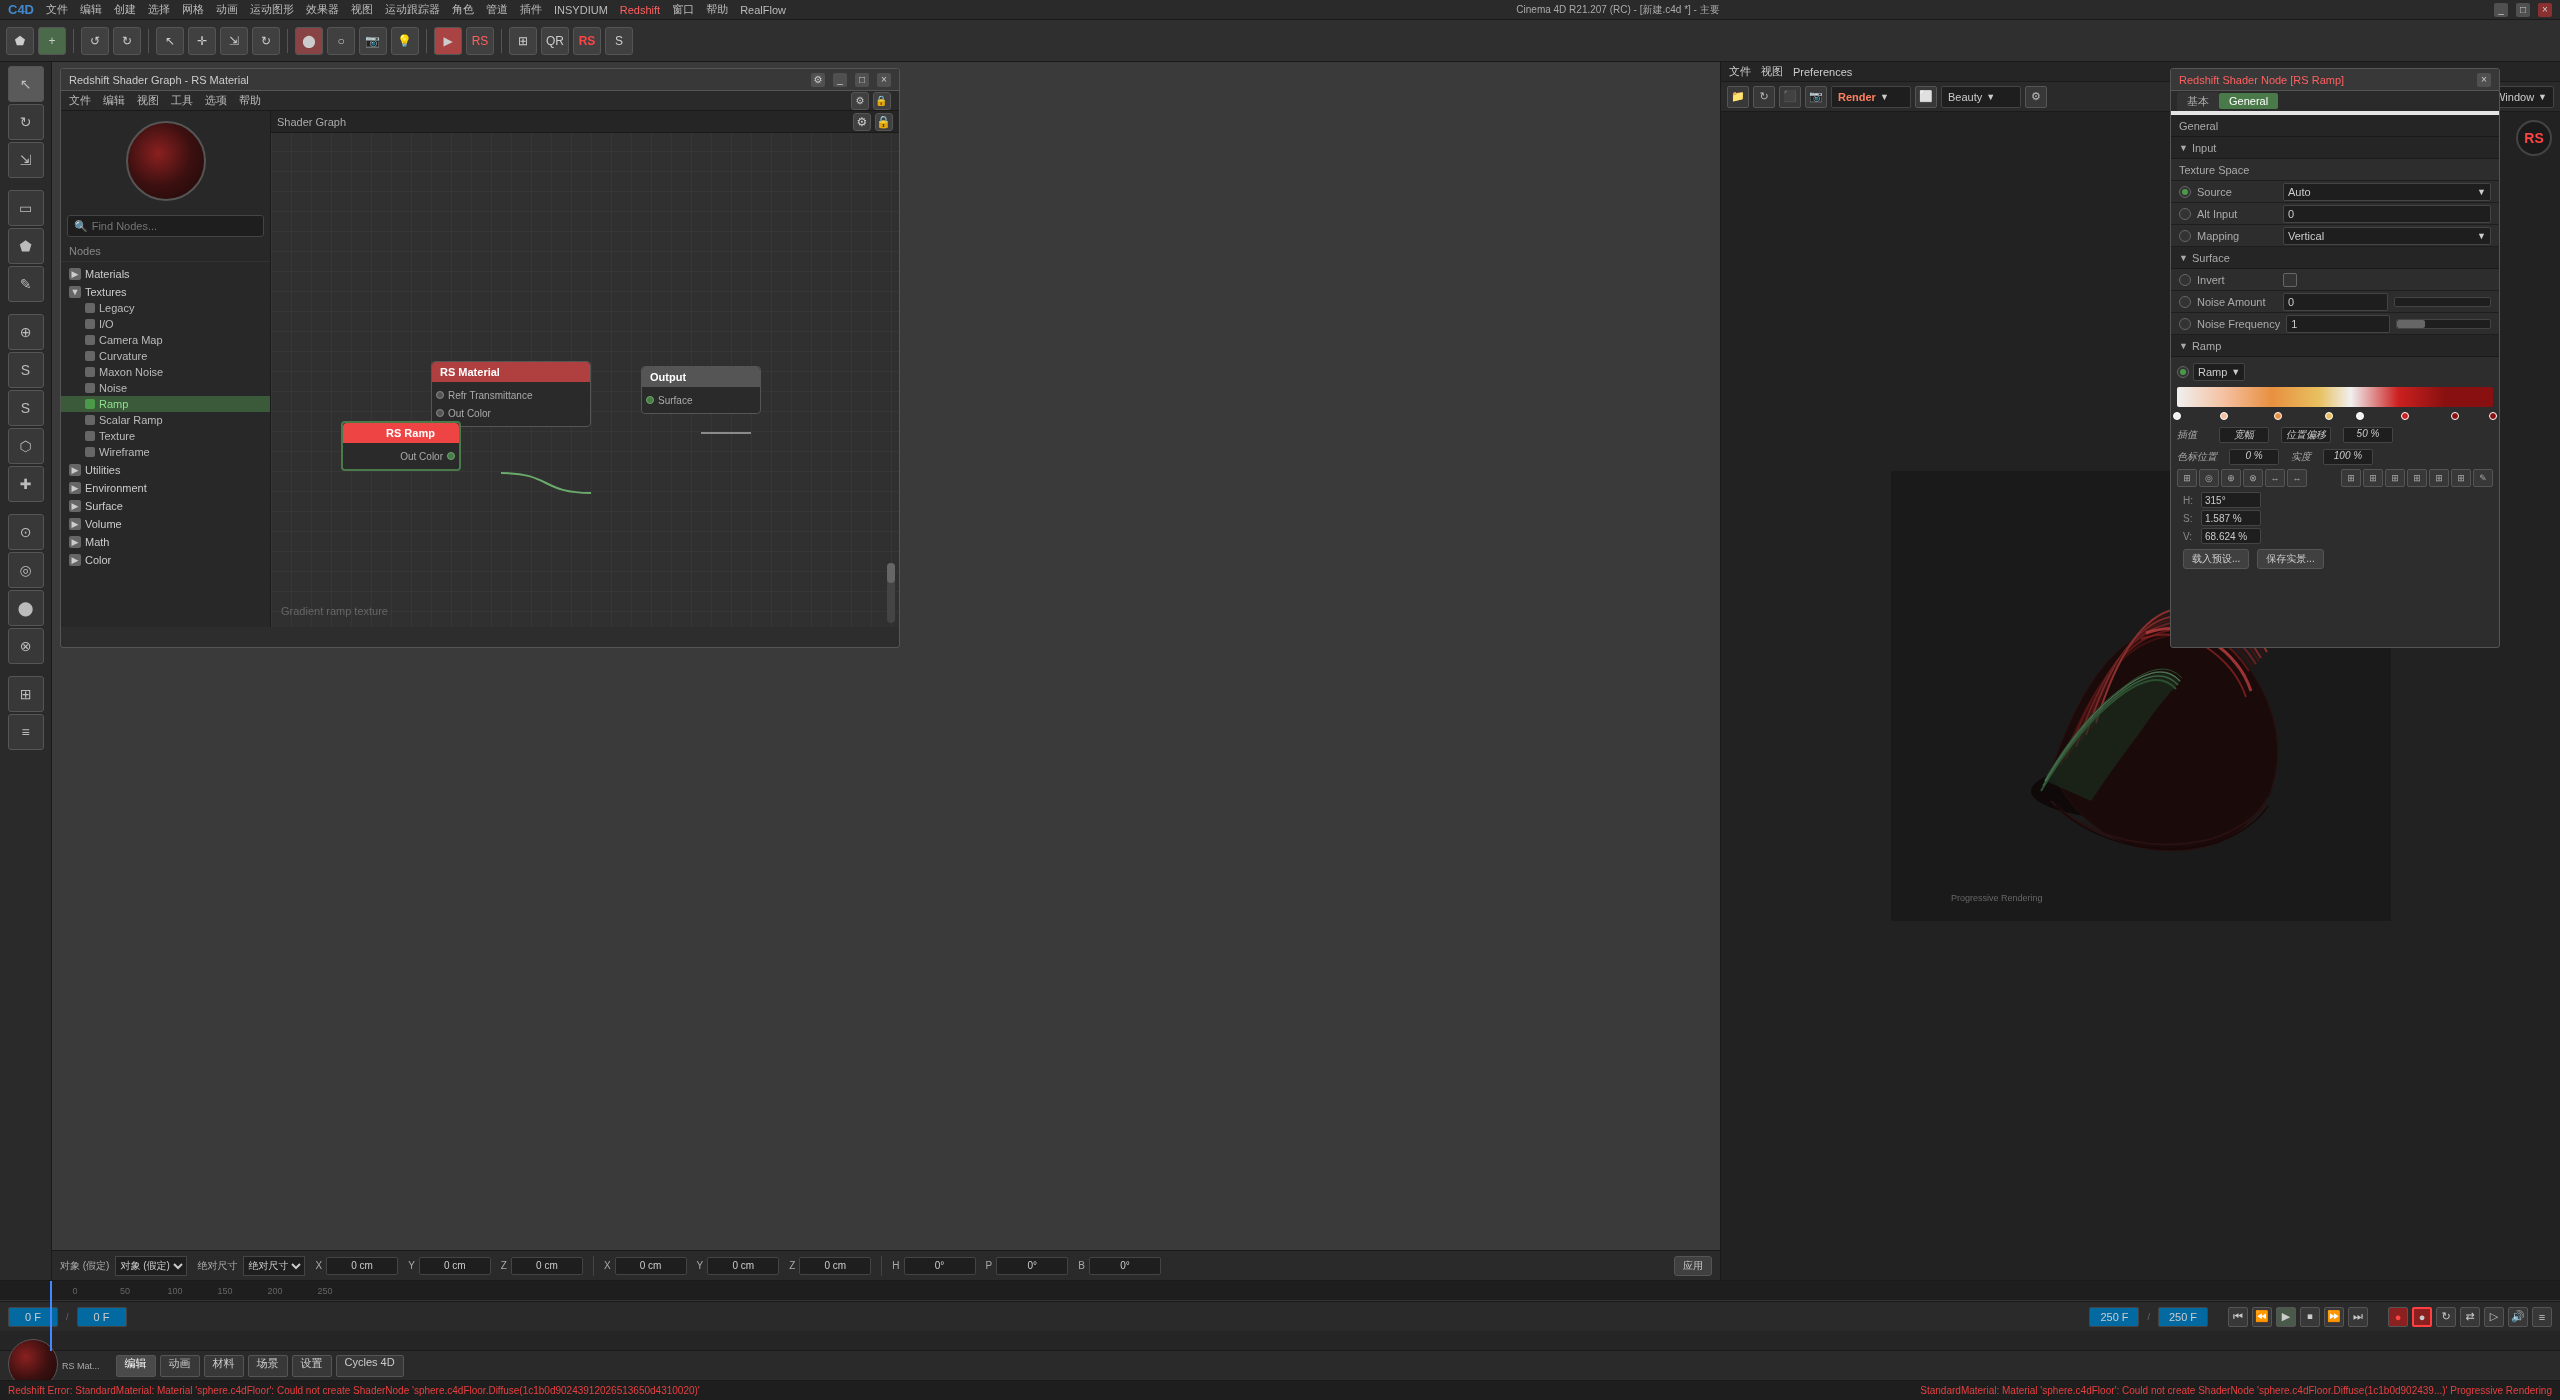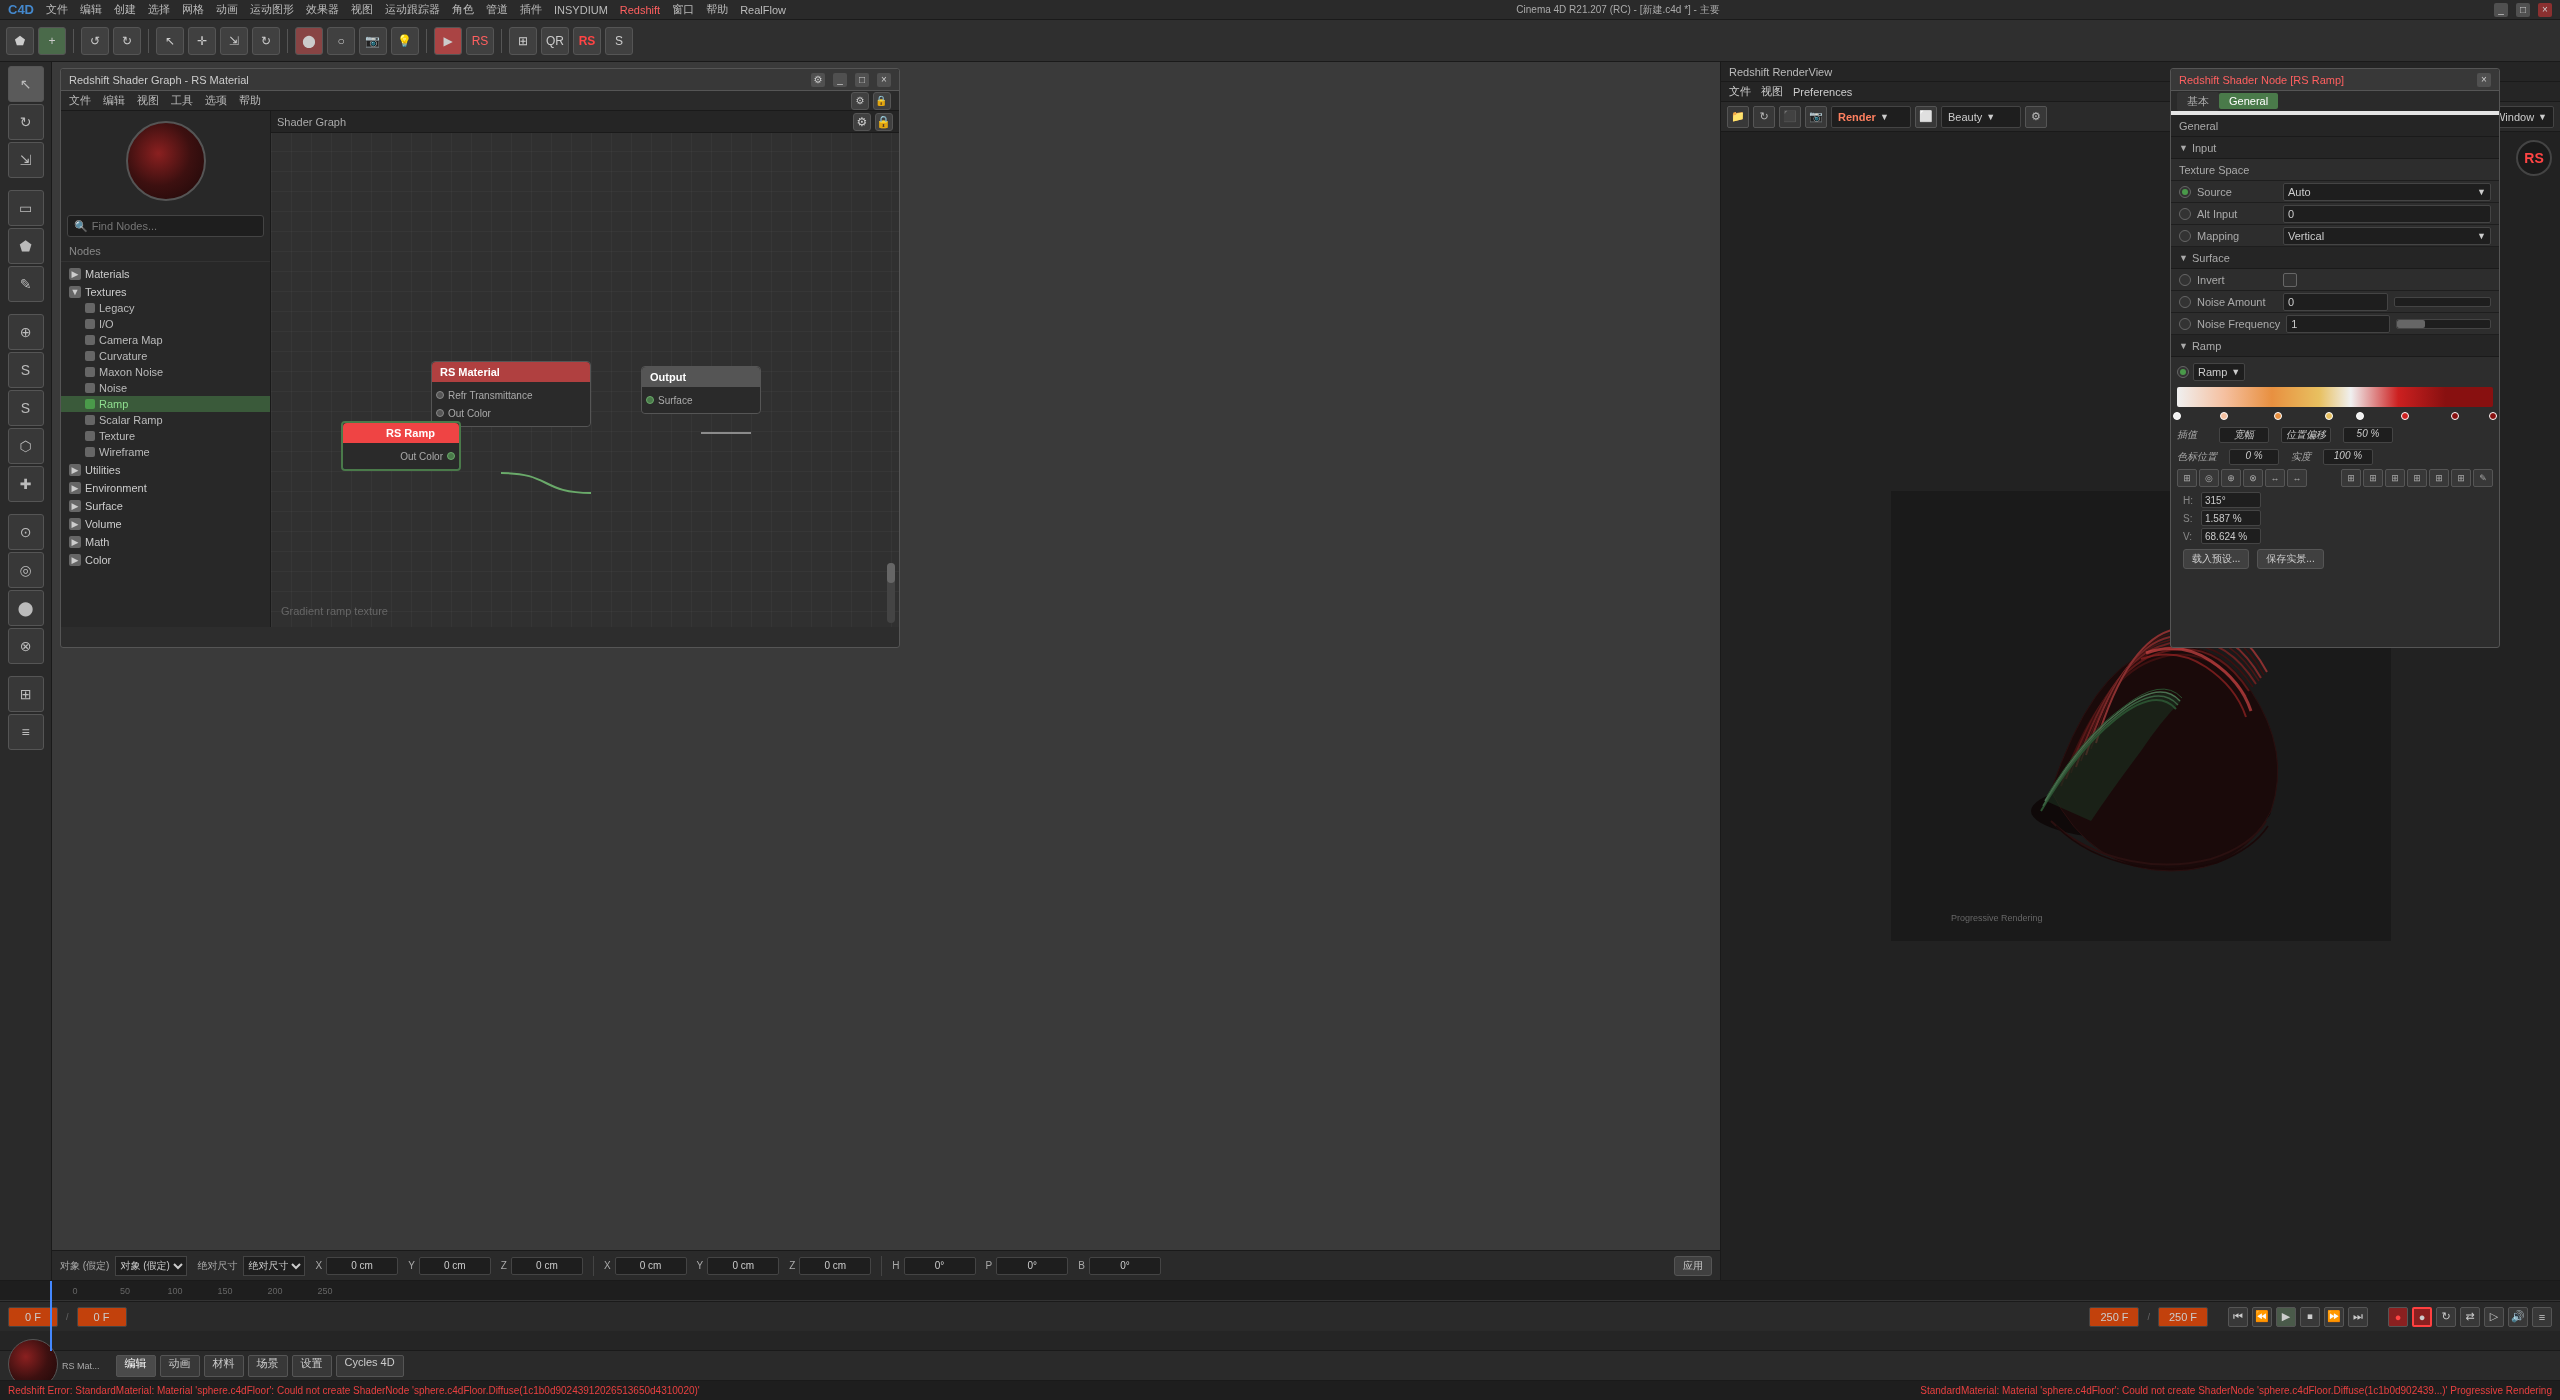--- a/index.html
+++ b/index.html
@@ -717,21 +717,21 @@
       align-items: center;
       justify-content: center;
       font-size: 11px;
       color: #ccc;
       cursor: pointer;
     }
     .tc-time {
       font-size: 11px;
       color: #ccc;
       padding: 0 8px;
-      background: #c2410c;
+      background: #0369a1;
       border: 1px solid #444;
       border-radius: 2px;
       height: 20px;
       display: flex;
       align-items: center;
       min-width: 50px;
       justify-content: center;
     }
 
     
@@ -1358,23 +1358,20 @@
     </div>
 
     <div class="ramp-action-row">
       <div class="ramp-action-btn">载入预设...</div>
       <div class="ramp-action-btn">保存实景...</div>
     </div>
   </div>
 </div>
 
 <div class="render-view">
-  <div class="rv-header">
-    <span>Redshift RenderView</span>
-  </div>
   <div style="height:20px;background:#252525;display:flex;align-items:center;padding:0 8px;gap:10px;border-bottom:1px solid #1a1a1a;">
     <span>文件</span>
     <span>视图</span>
     <span>Preferences</span>
   </div>
   <div class="rv-toolbar">
     <div class="rv-btn">📁</div>
     <div class="rv-btn">↻</div>
     <div class="rv-btn">⬛</div>
     <div class="rv-btn">📷</div>

